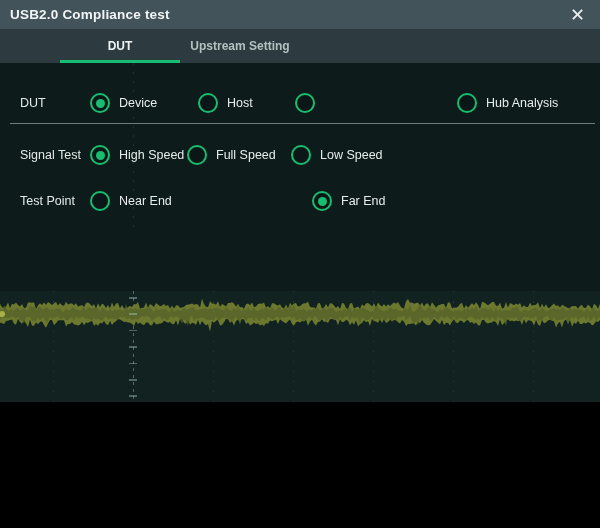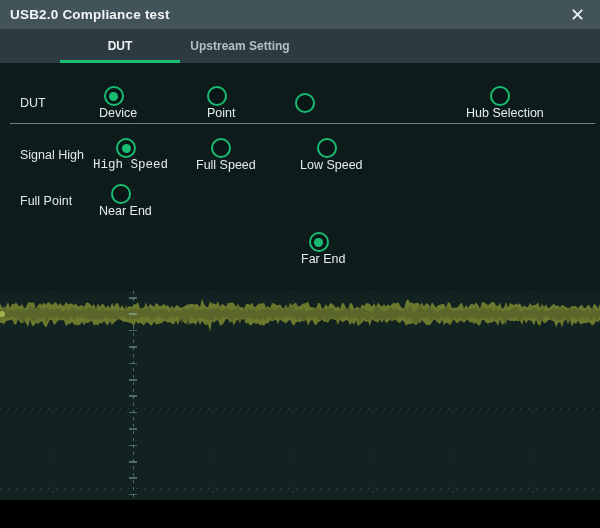--- a/index.html
+++ b/index.html
@@ -1,17 +1,17 @@
 <!DOCTYPE html>
 <html style="--accent: #18bd72; --titlebar: #43535a; --tabbar: #2d3b40; --dialog-bg: #0d1c1a;"><head>
 <meta charset="utf-8">
 <style>
   html,body{margin:0;padding:0;background:#000;}
   #window{
-    position:relative;width:600px;height:500px;overflow:hidden;
+    position:relative;width:600px;height:402px;overflow:hidden;
     font-family:"Liberation Sans", sans-serif;
     background:var(--dialog-bg,#0d1c1a);
   }
   
   #titlebar{
     position:absolute;top:0;left:0;right:0;height:29px;
     background:var(--titlebar,#43535a);
     display:flex;align-items:center;padding:0 10px;box-sizing:border-box;
   }
   #title{color:#f1f5f5;font-size:13.5px;font-weight:bold;letter-spacing:.2px;}
@@ -38,24 +38,24 @@
   #content{position:absolute;top:63px;left:0;right:0;bottom:0;background:var(--dialog-bg,#0d1c1a);}
   #divider{position:absolute;top:60px;left:10px;right:5px;height:1px;background:#7d8e8e;opacity:.85;}
   .form-row{position:absolute;left:0;width:600px;height:24px;}
   #row-0{top:28px;}
   #row-1{top:80px;}
   #row-2{top:126px;}
   .row-label{
     position:absolute;left:20px;top:50%;transform:translateY(-50%);
     color:#e2e8e8;font-size:12.5px;
   }
-  .opt{position:absolute;top:50%;transform:translateY(-50%);display:flex;align-items:center;cursor:pointer;flex-direction:column;}
+  .opt{position:absolute;top:50%;transform:translateY(-50%);display:flex;align-items:center;cursor:pointer;}
   .pos-0-0{left:90px;}  .pos-0-1{left:198px;} .pos-0-2{left:295px;} .pos-0-3{left:457px;}
-  .pos-1-0{left:84px;font-family:Liberation Mono, monospace;}  .pos-1-1{left:187px;} .pos-1-2{left:291px;}
-  .pos-2-0{left:90px;text-align:right;}  .pos-2-1{left:292px;margin-top:48px;}
+  .pos-1-0{left:90px;}  .pos-1-1{left:187px;} .pos-1-2{left:291px;}
+  .pos-2-0{left:90px;text-align:right;}  .pos-2-1{left:312px;}
   .radio{
     width:16px;height:16px;border:2.5px solid var(--accent,#18bd72);border-radius:50%;
     display:flex;align-items:center;justify-content:center;flex:none;
     background:rgba(0,0,0,.15);
   }
   .radio .dot{width:9px;height:9px;border-radius:50%;background:transparent;}
   .opt.selected .radio .dot{background:var(--accent,#18bd72);}
   .opt-label{margin-left:9px;color:#e6ecec;font-size:12.5px;white-space:nowrap;}
   
   #axis-upper{
@@ -106,57 +106,57 @@
           <div class="opt pos-0-0 selected">
             <span class="radio">
               <span class="dot"></span>
             </span>
             <span class="opt-label">Device</span>
           </div>
           <div class="opt pos-0-1">
             <span class="radio">
               <span class="dot"></span>
             </span>
-            <span class="opt-label">Point</span>
+            <span class="opt-label">Host</span>
           </div>
           <div class="opt pos-0-2">
             <span class="radio">
               <span class="dot"></span>
             </span>
           </div>
           <div class="opt pos-0-3">
             <span class="radio">
               <span class="dot"></span>
             </span>
-            <span class="opt-label">Hub Selection</span>
+            <span class="opt-label">Hub Analysis</span>
           </div>
         </div>
         <div class="form-row" id="row-1">
-          <span class="row-label">Signal High</span>
+          <span class="row-label">Signal Test</span>
           <div class="opt pos-1-0 selected">
             <span class="radio">
               <span class="dot"></span>
             </span>
             <span class="opt-label">High Speed</span>
           </div>
           <div class="opt pos-1-2">
             <span class="radio">
               <span class="dot"></span>
             </span>
             <span class="opt-label">Low Speed</span>
           </div>
           <div class="opt pos-1-1">
             <span class="radio">
               <span class="dot"></span>
             </span>
             <span class="opt-label">Full Speed</span>
           </div>
         </div>
         <div class="form-row" id="row-2">
-          <span class="row-label">Full Point</span>
+          <span class="row-label">Test Point</span>
           <div class="opt pos-2-0">
             <span class="radio">
               <span class="dot"></span>
             </span>
             <span class="opt-label">Near End</span>
           </div>
           <div class="opt pos-2-1 selected">
             <span class="radio">
               <span class="dot"></span>
             </span>

